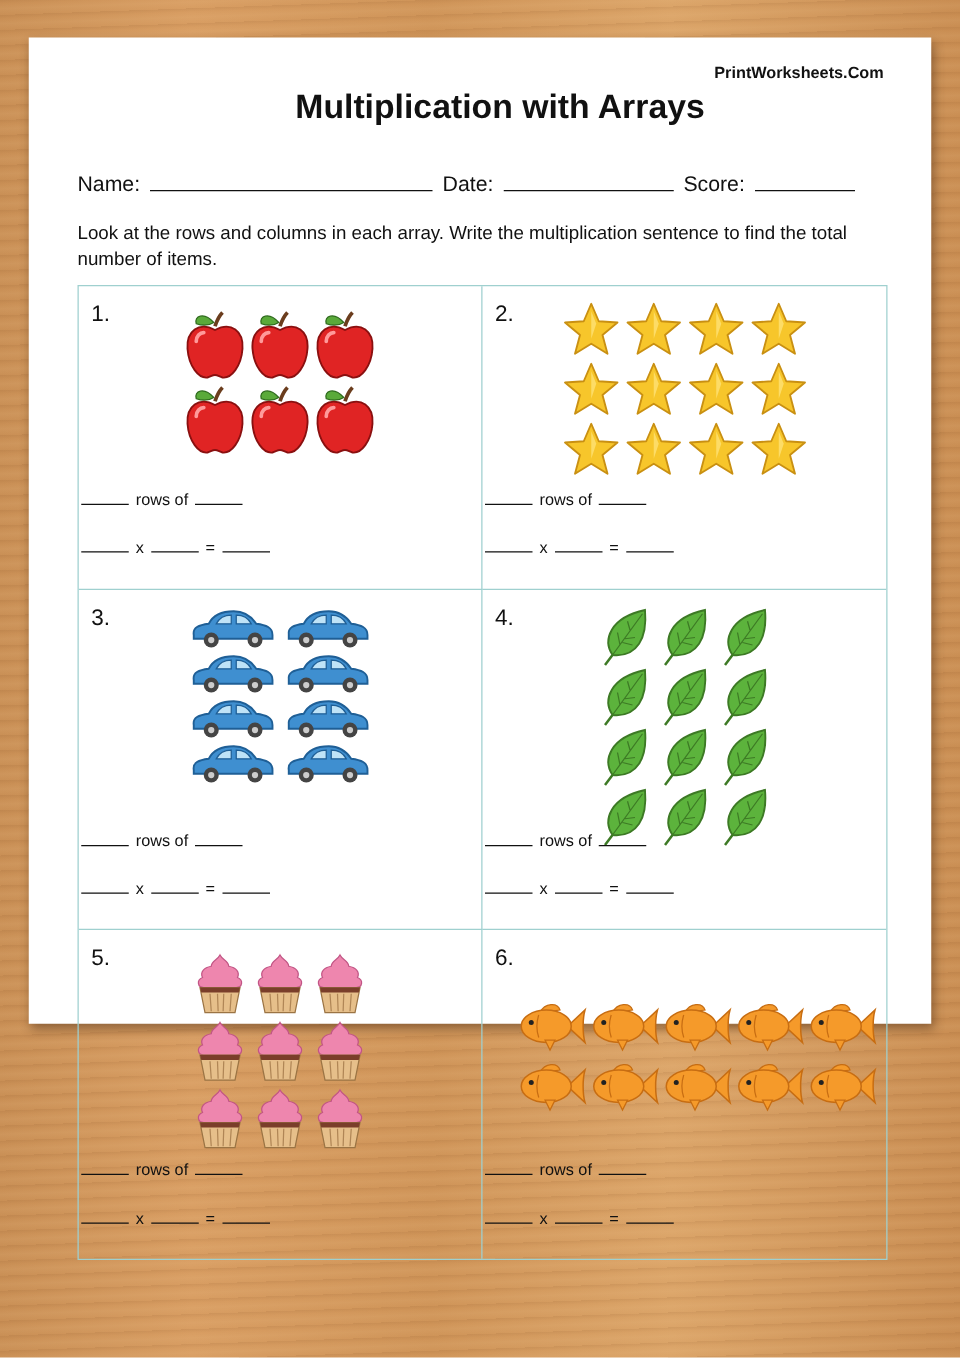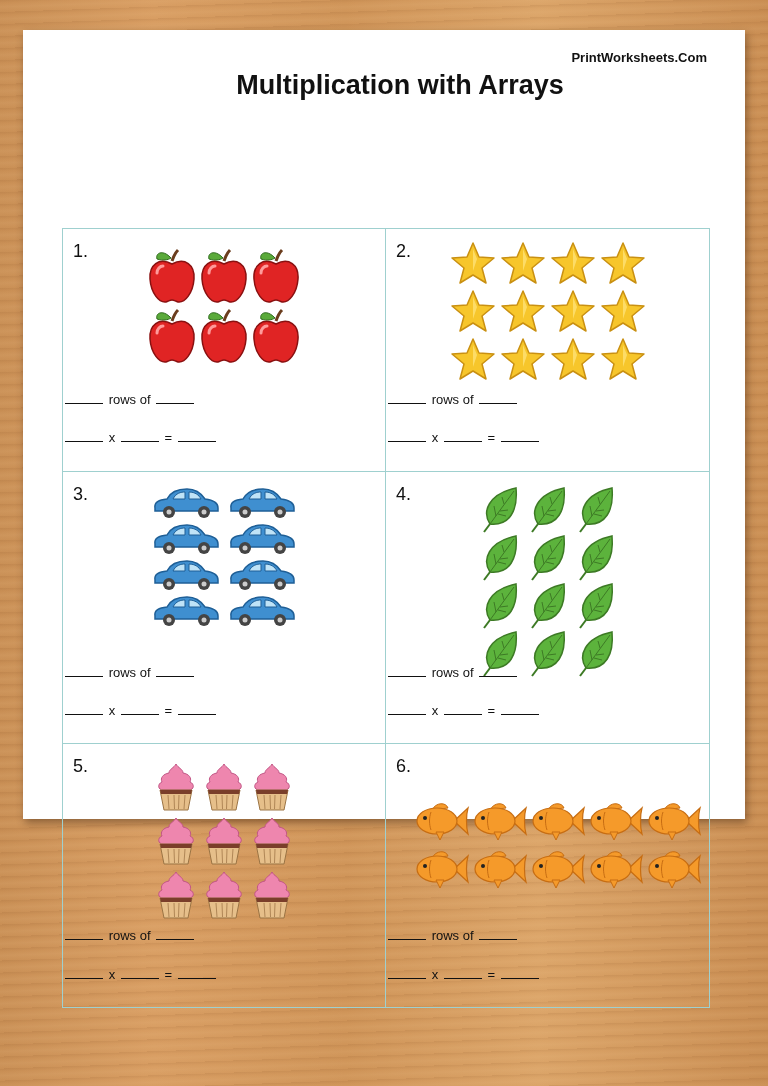--- a/index.html
+++ b/index.html
@@ -29,21 +29,30 @@
 </style>
 </head>
 <body>
 
 <div class="wood"></div>
 
 <div class="page">
   <div class="brand">PrintWorksheets.Com</div>
   <div class="title">Multiplication with Arrays</div>
 
+  <div class="fields">
+    <span>Name:</span>
+    <span class="line" style="width:226px"></span>
+    <span>Date:</span>
+    <span class="line" style="width:136px"></span>
+    <span>Score:</span>
+    <span class="line" style="width:80px;margin-right:0"></span>
+  </div>
 
+  <div class="instr">Look at the rows and columns in each array. Write the multiplication sentence to find the total number of items.</div>
 
   <div class="grid" id="grid">
       <div class="cell">
     <div class="num">1.</div>
     <div class="arr" style="top: 18px; left: 0px; right: 0px; grid-template-columns: repeat(3, auto); gap: 2px; padding-left: 0px;">
           <span>
             <svg width="50" height="58" viewBox="0 0 50 58">
               <path d="M25 14 C 27 8,29 5,31 3" stroke="#6b3d1e" stroke-width="3" fill="none"></path>
               <path d="M24 11 C 16 2,8 6,10 12 C 16 14,21 13,24 11Z" fill="#5aaa3a" stroke="#2f6b1e" stroke-width="1"></path>
               <path d="M25 17 C 12 10,2 18,3 32 C 4 46,12 56,19 55 C 22 54,23 53,25 53 C 27 53,28 54,31 55 C 38 56,46 46,47 32 C 48 18,38 10,25 17Z" fill="#e02424" stroke="#8a1010" stroke-width="1.5"></path>

